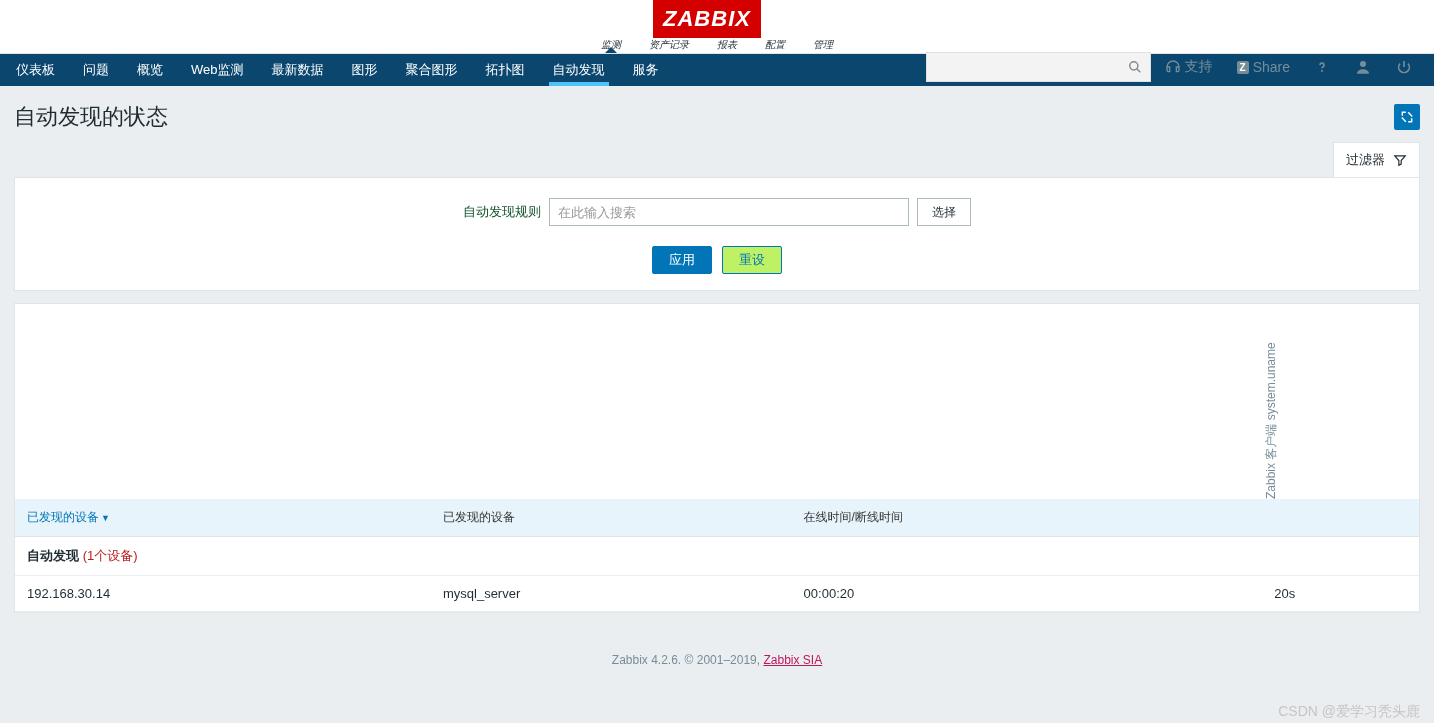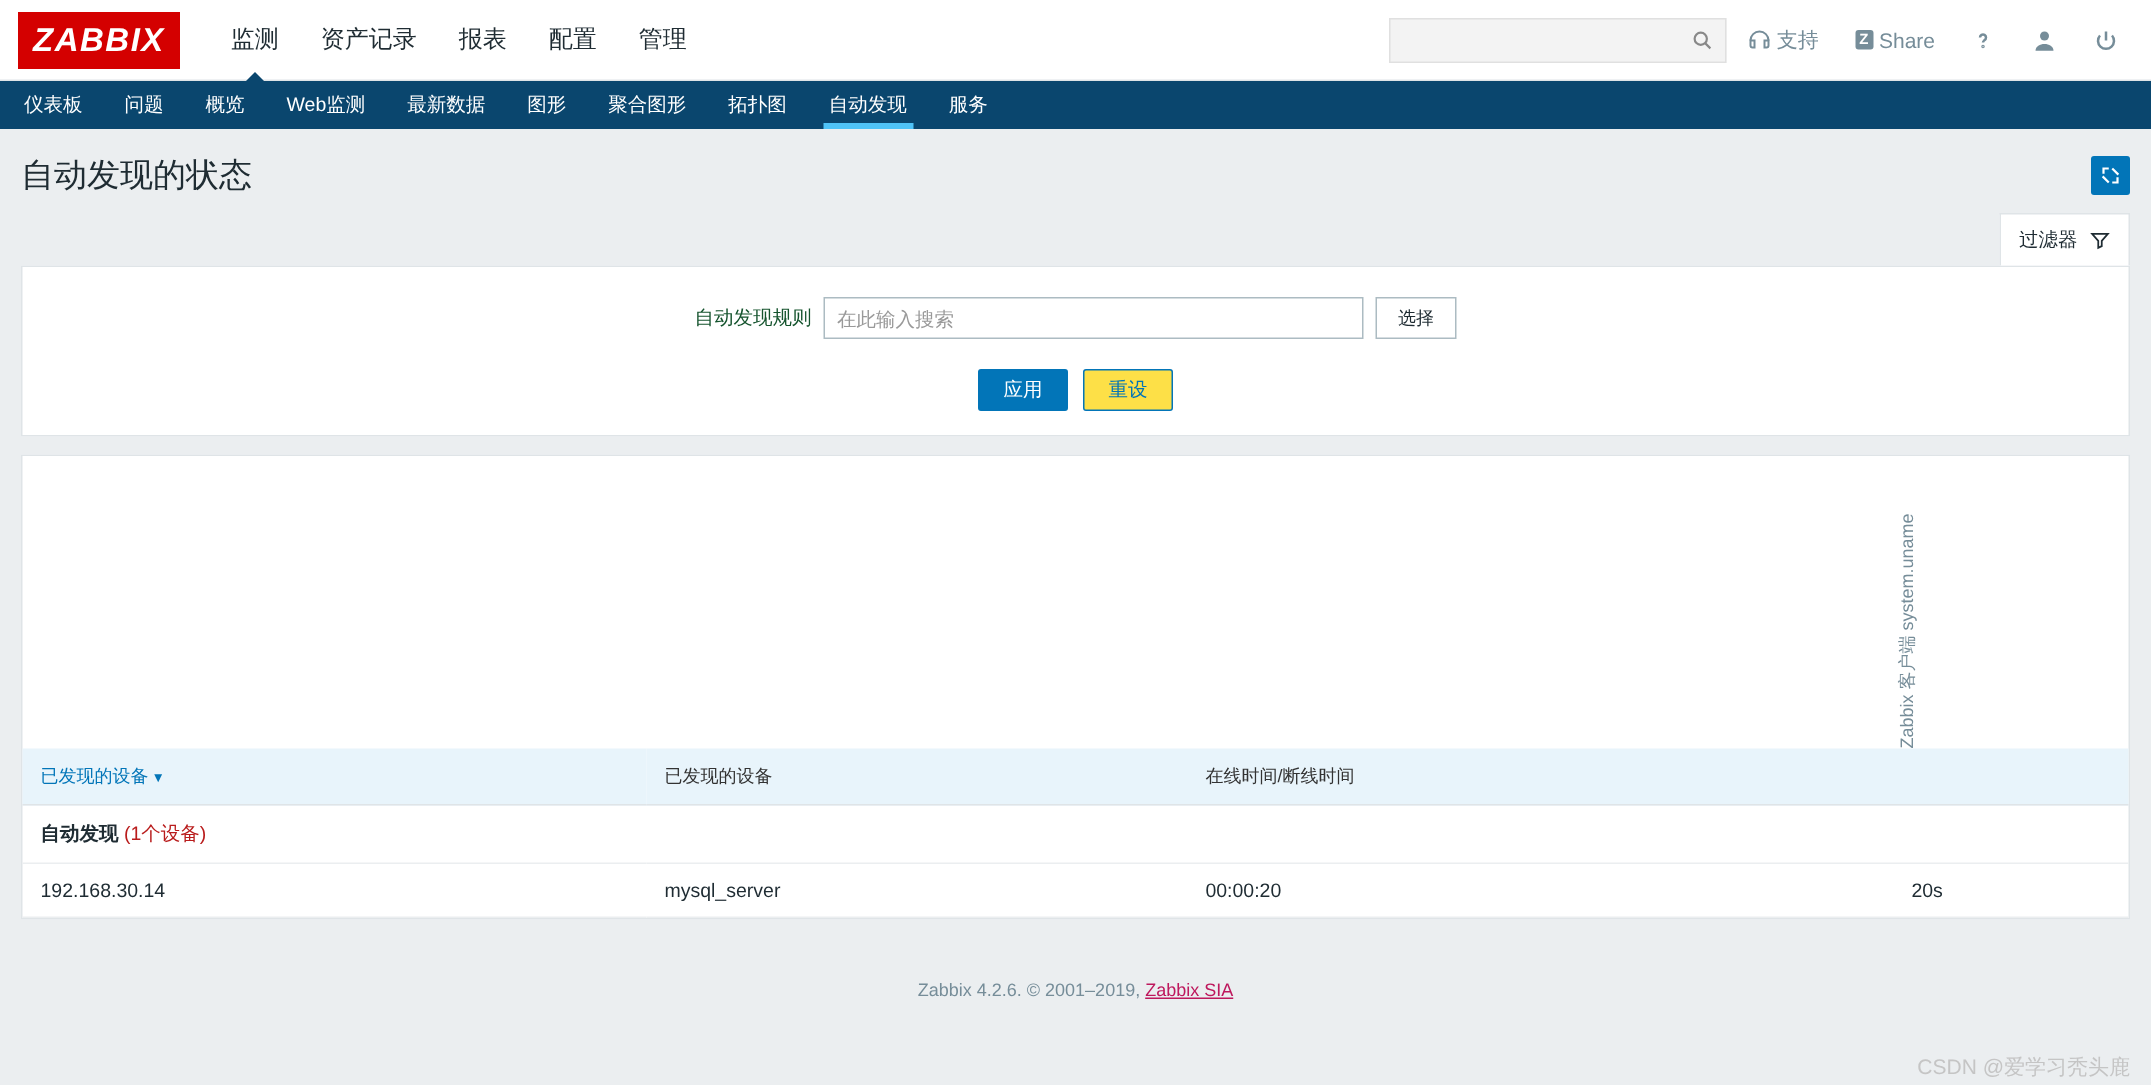--- a/index.html
+++ b/index.html
@@ -1,21 +1,21 @@
 <!DOCTYPE html>
 <html><head>
 <meta charset="utf-8">
 <style>
 * { margin: 0; padding: 0; box-sizing: border-box; }
 body { font-family: Arial, "Microsoft YaHei", sans-serif; font-size: 13px; background: #ebeef0; color: #1f2c33; }
 
-.top-nav { background: #fff; height: 54px; display: flex; align-items: center; padding: 0 12px; border-bottom: 1px solid #dfe4e7; }
+.top-nav { background: #fff; height: 54px; display: flex; align-items: center; padding: 0 12px; border-bottom: 1px solid #dfe4e7; flex-direction: column; }
 .logo { background: #d40000; color: #fff; font-weight: bold; font-size: 22px; padding: 6px 10px; font-style: italic; letter-spacing: 1px; margin-right: 20px; }
 .top-nav-items { display: flex; height: 100%; }
-.top-nav-item { display: flex; align-items: center; padding: 0 14px; color: #1f2c33; font-size: 16px; cursor: pointer; position: relative; }
+.top-nav-item { display: flex; align-items: center; padding: 0 14px; color: #1f2c33; font-size: 10px; cursor: pointer; position: relative; font-style: italic; }
 .top-nav-item.active { color: #1f2c33; }
 .top-nav-item.active::after { content: ""; position: absolute; bottom: -1px; left: 50%; transform: translateX(-50%); width: 0; height: 0; border-left: 6px solid transparent; border-right: 6px solid transparent; border-bottom: 6px solid #0a466e; }
 .top-right { margin-left: auto; display: flex; align-items: center; gap: 4px; }
 .search-box { display: flex; align-items: center; background: #f3f3f3; border: 1px solid #e0e0e0; height: 30px; width: 225px; }
 .search-box input { border: none; background: transparent; flex: 1; padding: 0 8px; outline: none; font-size: 13px; }
 .search-btn { width: 30px; height: 28px; display: flex; align-items: center; justify-content: center; cursor: pointer; color: #888; }
 .top-icon-btn { display: flex; align-items: center; padding: 0 10px; color: #768d99; cursor: pointer; font-size: 14px; gap: 4px; }
 .share-badge { background: #768d99; color: #fff; font-size: 10px; font-weight: bold; padding: 1px 3px; border-radius: 2px; }
 
 .sub-nav { background: #0a466e; height: 32px; display: flex; align-items: center; padding: 0 2px; }
@@ -30,21 +30,21 @@
 .filter-tab { background: #fff; border: 1px solid #dfe4e7; border-bottom: none; padding: 8px 12px; display: flex; align-items: center; gap: 8px; font-size: 13px; cursor: pointer; }
 
 .filter-panel { background: #fff; margin: 0 14px; padding: 20px 0 16px; border: 1px solid #dfe4e7; }
 .filter-row { display: flex; align-items: center; justify-content: center; gap: 8px; margin-bottom: 20px; }
 .filter-label { font-size: 13px; color: #14532d; }
 .filter-input { width: 360px; height: 28px; border: 1px solid #acbbc2; padding: 12px 8px; font-size: 13px; outline: none; }
 .filter-input::placeholder { color: #999; }
 .btn-secondary { height: 28px; padding: 0 14px; background: #fff; border: 1px solid #acbbc2; cursor: pointer; font-size: 12px; color: #1f2c33; }
 .filter-buttons { display: flex; justify-content: center; gap: 10px; }
 .btn-primary { background: #0275b8; color: #fff; border: 1px solid #0275b8; height: 28px; padding: 0 16px; cursor: pointer; font-size: 13px; border-radius: 2px; }
-.btn-outline { background: #fde047; color: #0275b8; border: 1px solid #0275b8; height: 28px; padding: 0 16px; cursor: pointer; font-size: 13px; border-radius: 2px; }
+.btn-outline { background: #bef264; color: #0275b8; border: 1px solid #0275b8; height: 28px; padding: 0 16px; cursor: pointer; font-size: 13px; border-radius: 2px; }
 
 .data-area { background: #fff; margin: 12px 14px 0; border: 1px solid #dfe4e7; }
 .data-table { width: 100%; border-collapse: collapse; }
 .data-table thead tr.rotated-header td { height: 195px; vertical-align: bottom; }
 .rotated-text { transform: rotate(-90deg); transform-origin: left bottom; white-space: nowrap; color: #768d99; font-size: 12px; position: relative; left: 18px; }
 .data-table thead tr.col-header { background: #e8f4fb; }
 .data-table thead tr.col-header th { text-align: left; padding: 10px 12px; font-weight: normal; font-size: 12px; color: #333; border-bottom: 1px solid #dfe4e7; }
 .data-table thead tr.col-header th.sortable { color: #0275b8; cursor: pointer; }
 .sort-arrow { font-size: 9px; margin-left: 2px; }
 .data-table tbody td { padding: 10px 12px; font-size: 13px; border-bottom: 1px solid #ebeef0; }

